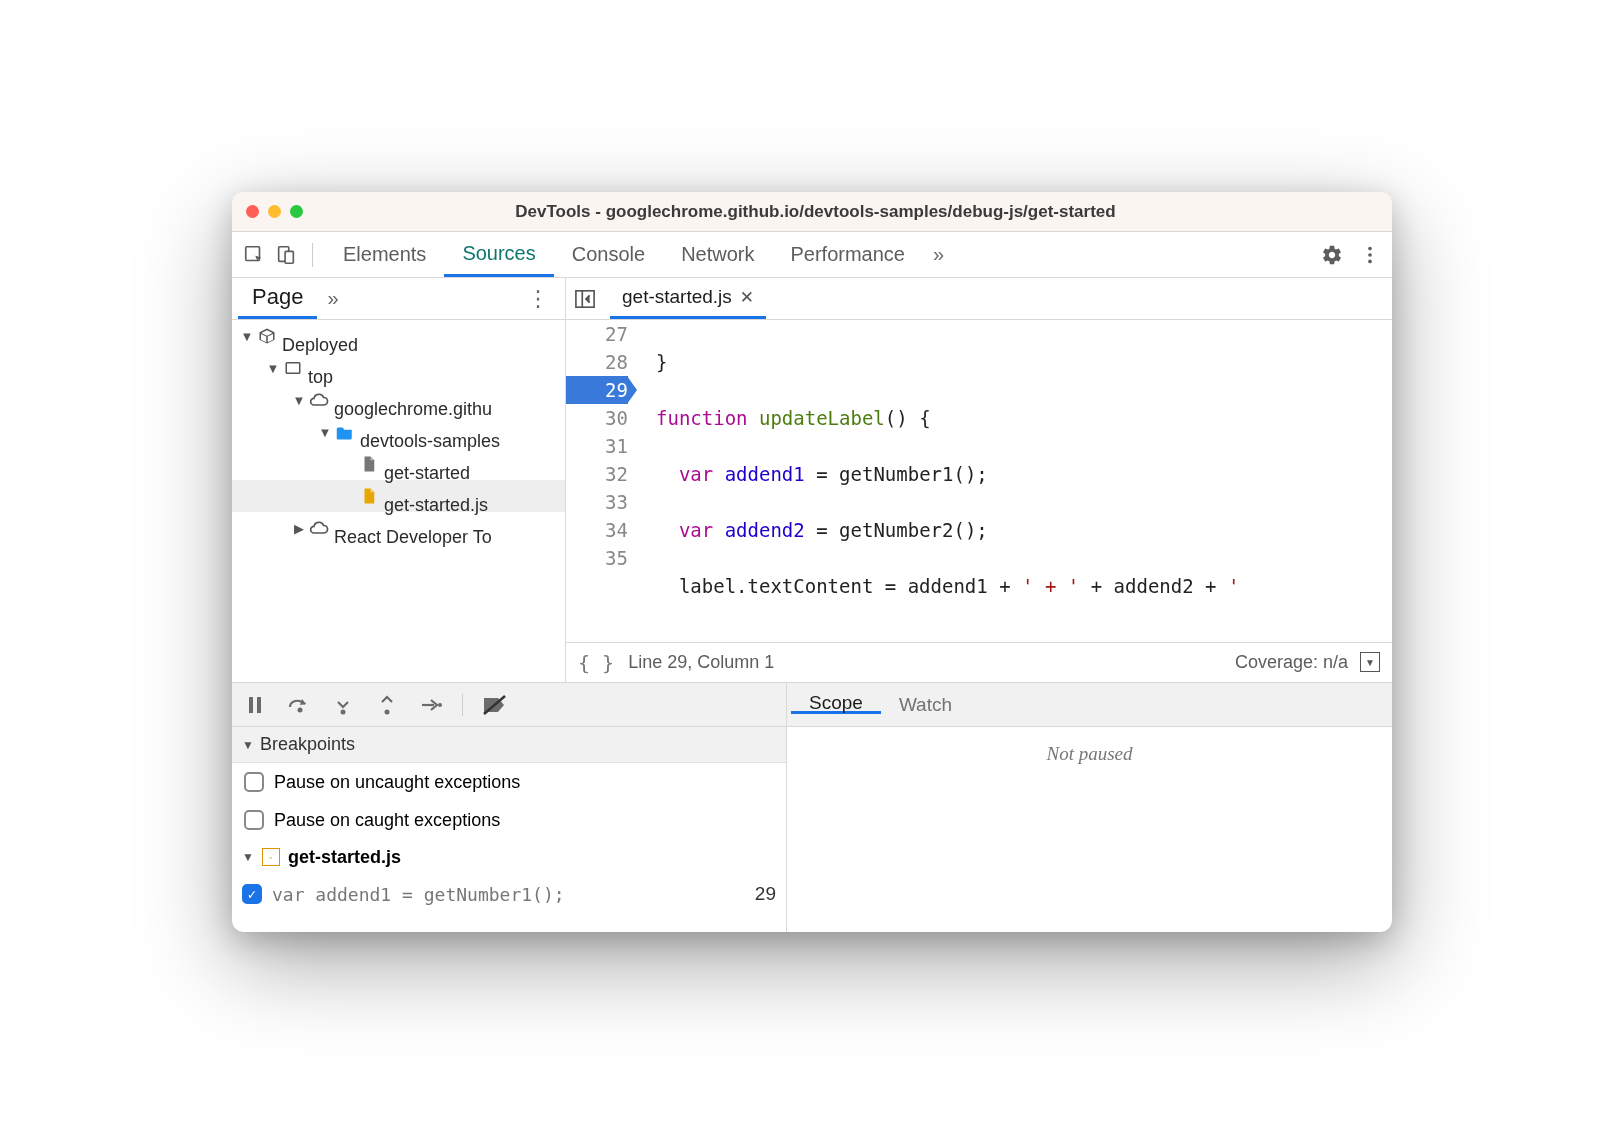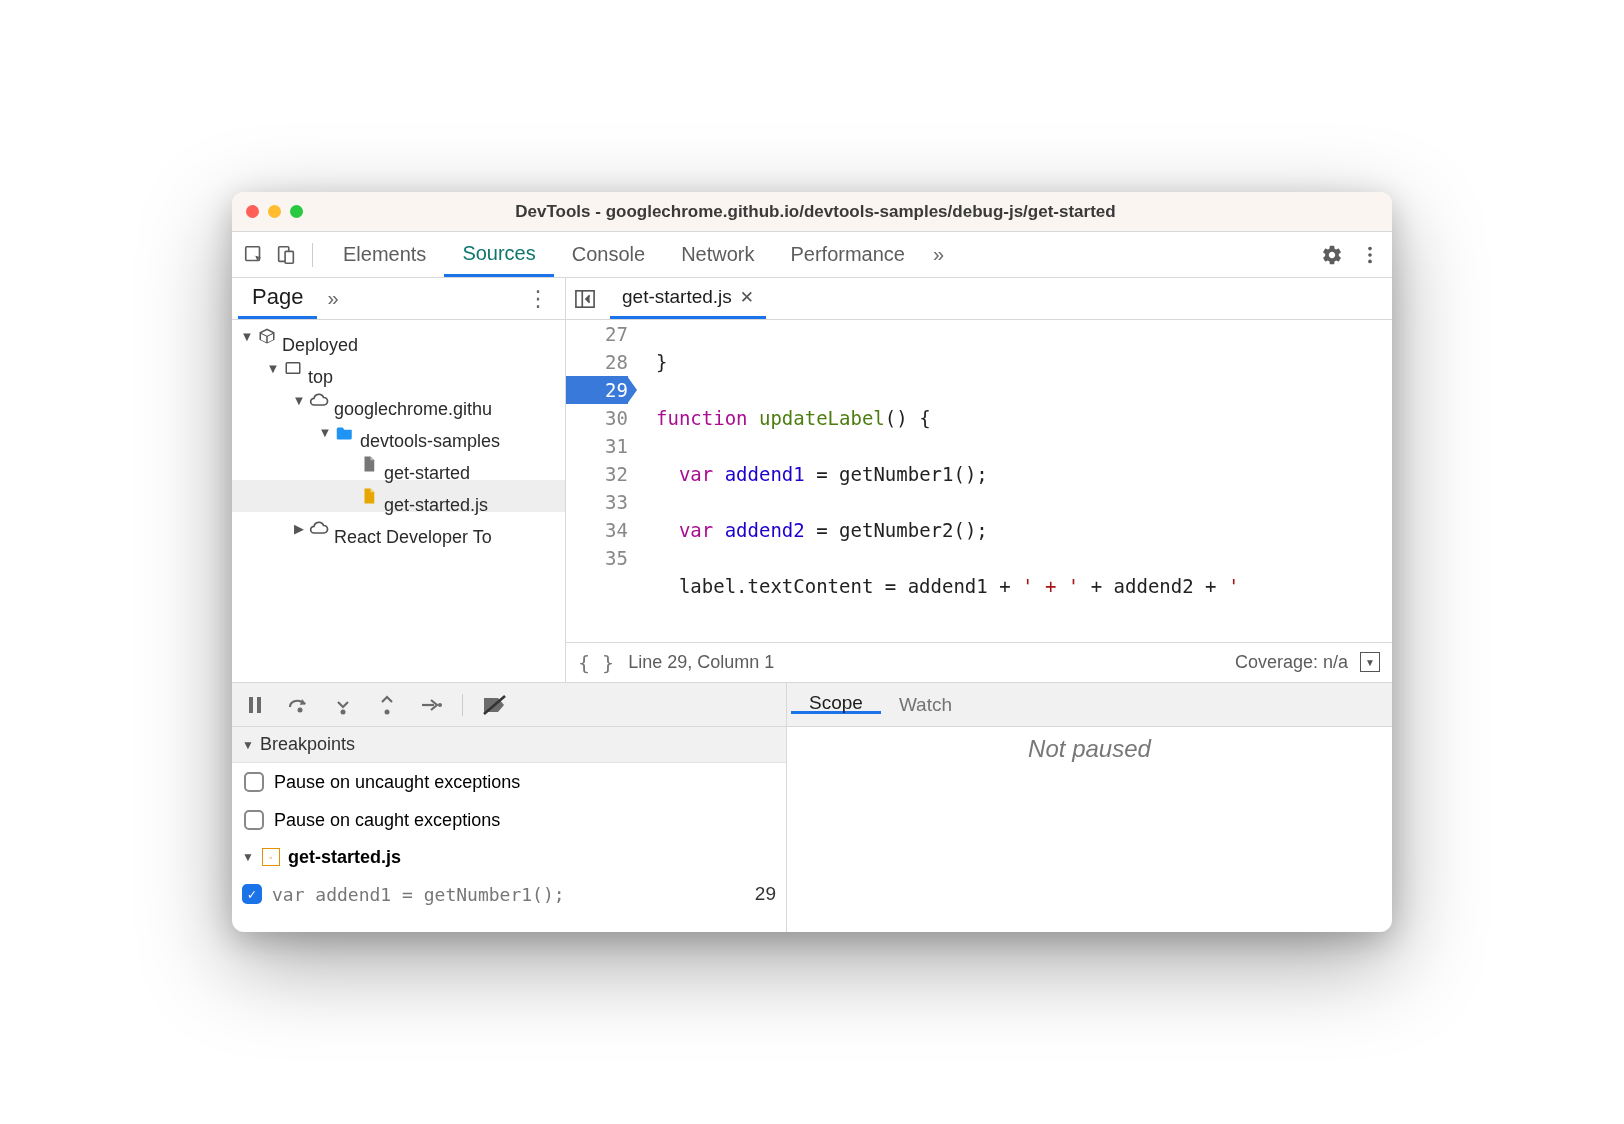--- a/index.html
+++ b/index.html
@@ -166,21 +166,21 @@
 .scope-tabs {
   height: 44px;
   background: #f1f1f1;
   display: flex;
   align-items: center;
   border-bottom: 1px solid #d8d8d8;
   padding: 12px 4px;
 }
 .scope-tab { padding: 0 18px; height: 100%; display: flex; align-items: center; font-size: 19px; cursor: pointer; color: #737373; }
 .scope-tab.active { color: #1c1c1c; border-bottom: 3px solid #1a73e8; }
-.not-paused { flex: 1; display: flex; justify-content: center; padding-top: 8px; font-style: italic; color: #777; font-size: 24px; }
+.not-paused { flex: 1; display: flex; justify-content: center; padding-top: 16px; font-style: italic; color: #777; font-size: 19px; font-family: Liberation Serif, serif; }
 </style>
 </head>
 <body>
 
 <div class="window">
 
   <div class="titlebar">
     <div class="traffic">
       <div class="dot red"></div>
       <div class="dot yellow"></div>

